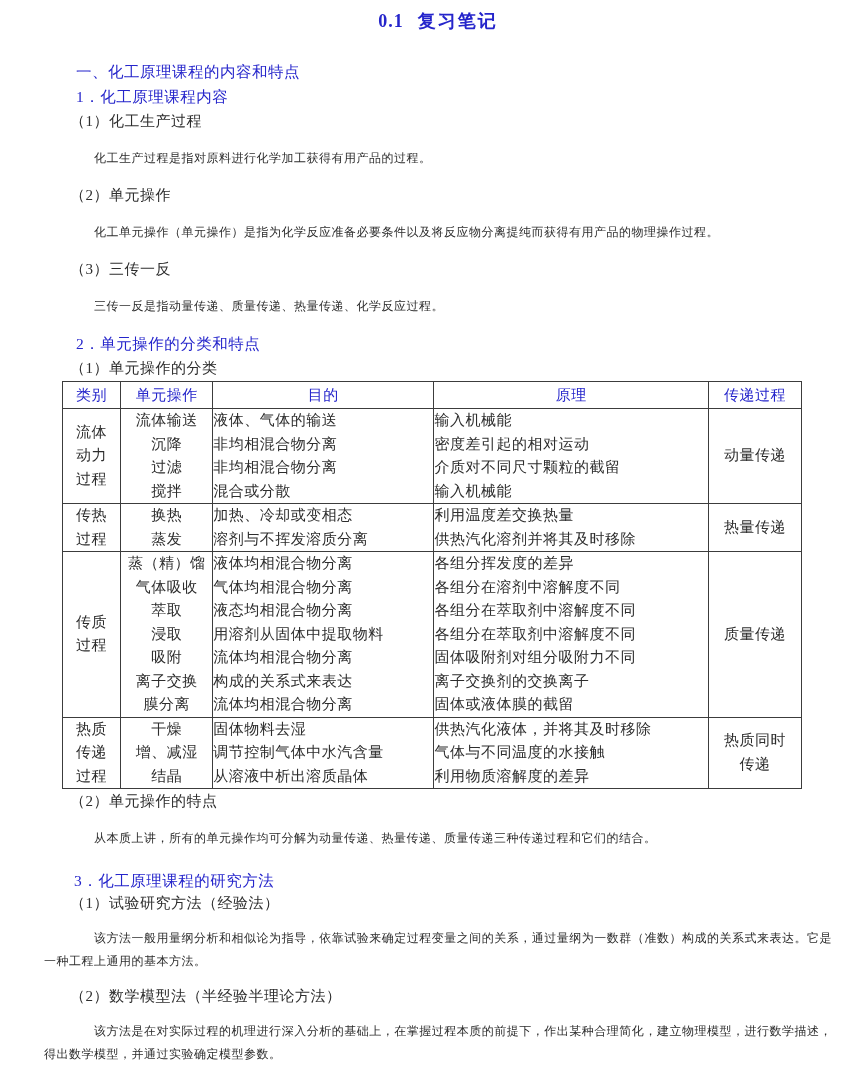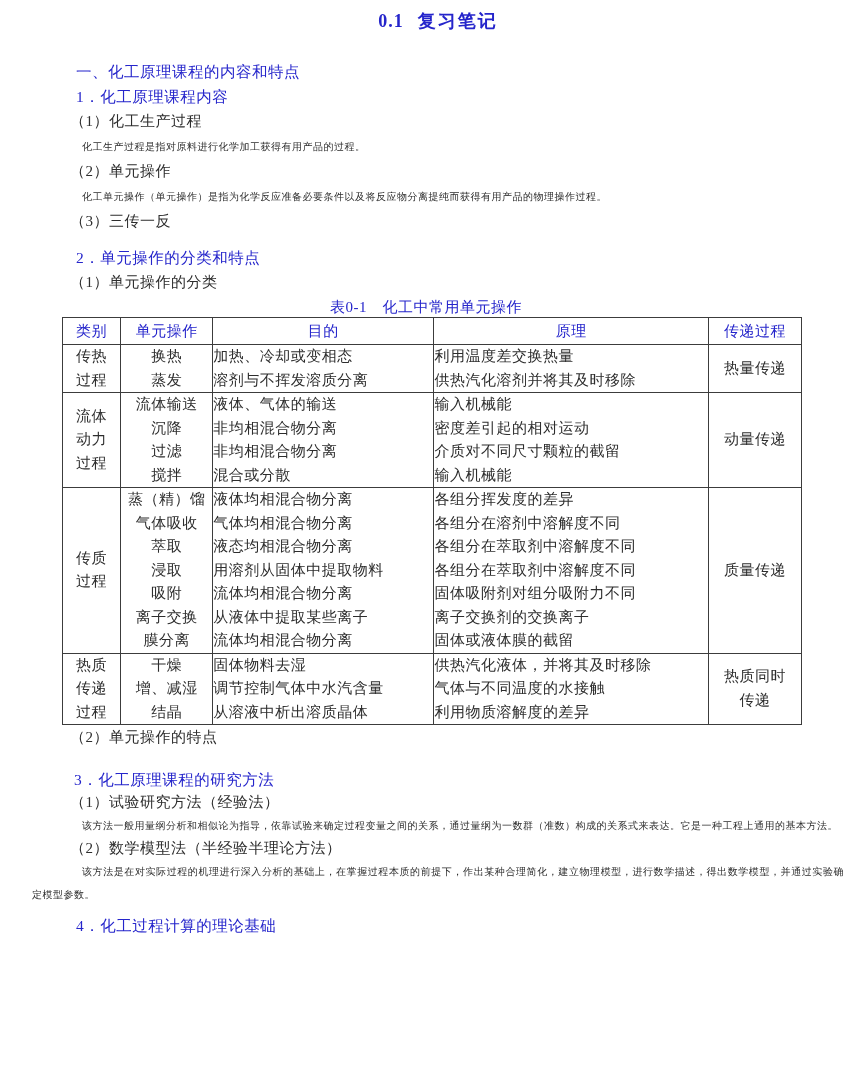--- a/index.html
+++ b/index.html
@@ -25,21 +25,21 @@
     margin:0 0 0 44px;letter-spacing:0.5px;
   }
   .h1{margin-top:27px;}
   .mt-sec{margin-top:11px;}
   .mt-sec3{margin-top:18px;line-height:23px;margin-left:42px;}
   .mt-sec4{margin-top:8px;line-height:23px;}
   .item-label{
     font-size:15px;line-height:25px;margin-left:38px;letter-spacing:0.5px;
   }
   .para{
-    font-size:10px;line-height:25px;margin:0;text-align:justify;
+    font-size:12px;line-height:25px;margin:12px;text-align:justify;
     text-indent:50px;letter-spacing:0.5px;padding-right:0;
   }
   .lh23{line-height:23px;}
   .tbl-caption{
     color:var(--blue);font-size:15px;line-height:16px;margin:4px 24px 2px 0;
     text-align:center;letter-spacing:0.5px;
   }
   table.unit-ops{
     border-collapse:collapse;table-layout:fixed;
     margin-left:30px;width:740px;
@@ -66,25 +66,25 @@
   </div>
 
   <div class="h-blue h1">一、化工原理课程的内容和特点</div>
   <div class="h-blue">1．化工原理课程内容</div>
 
   <div class="item-label">（1）化工生产过程</div>
   <p class="para">化工生产过程是指对原料进行化学加工获得有用产品的过程。</p>
   <div class="item-label">（2）单元操作</div>
   <p class="para">化工单元操作（单元操作）是指为化学反应准备必要条件以及将反应物分离提纯而获得有用产品的物理操作过程。</p>
   <div class="item-label">（3）三传一反</div>
+  <p class="para">三传一反是指动量传递、质量传递、热量传递、化学反应过程。</p>
 
   <div class="h-blue mt-sec">2．单元操作的分类和特点</div>
   <div class="item-label">（1）单元操作的分类</div>
 
-  <div class="tbl-caption">表0-1　化工中常用单元操作</div>
 
   <table class="unit-ops">
     <colgroup>
       <col style="width:58px">
         <col style="width:92px">
         <col style="width:221px">
         <col style="width:274px">
         <col style="width:93px">
     </colgroup>
     <thead>
@@ -92,41 +92,20 @@
         <th>类别</th>
         <th>单元操作</th>
         <th>目的</th>
         <th>原理</th>
         <th>传递过程</th>
       </tr>
     </thead>
     <tbody>
         <tr>
           <td class="c-cat">
-            <div class="cl">传热</div>
-            <div class="cl">过程</div>
-          </td>
-          <td class="c-op">
-            <div class="cl">换热</div>
-            <div class="cl">蒸发</div>
-          </td>
-          <td class="c-purpose">
-            <div class="cl">加热、冷却或变相态</div>
-            <div class="cl">溶剂与不挥发溶质分离</div>
-          </td>
-          <td class="c-principle">
-            <div class="cl">利用温度差交换热量</div>
-            <div class="cl">供热汽化溶剂并将其及时移除</div>
-          </td>
-          <td class="c-transfer">
-            <div class="cl">热量传递</div>
-          </td>
-        </tr>
-        <tr>
-          <td class="c-cat">
             <div class="cl">流体</div>
             <div class="cl">动力</div>
             <div class="cl">过程</div>
           </td>
           <td class="c-op">
             <div class="cl">流体输送</div>
             <div class="cl">沉降</div>
             <div class="cl">过滤</div>
             <div class="cl">搅拌</div>
           </td>
@@ -137,20 +116,41 @@
             <div class="cl">混合或分散</div>
           </td>
           <td class="c-principle">
             <div class="cl">输入机械能</div>
             <div class="cl">密度差引起的相对运动</div>
             <div class="cl">介质对不同尺寸颗粒的截留</div>
             <div class="cl">输入机械能</div>
           </td>
           <td class="c-transfer">
             <div class="cl">动量传递</div>
+          </td>
+        </tr>
+        <tr>
+          <td class="c-cat">
+            <div class="cl">传热</div>
+            <div class="cl">过程</div>
+          </td>
+          <td class="c-op">
+            <div class="cl">换热</div>
+            <div class="cl">蒸发</div>
+          </td>
+          <td class="c-purpose">
+            <div class="cl">加热、冷却或变相态</div>
+            <div class="cl">溶剂与不挥发溶质分离</div>
+          </td>
+          <td class="c-principle">
+            <div class="cl">利用温度差交换热量</div>
+            <div class="cl">供热汽化溶剂并将其及时移除</div>
+          </td>
+          <td class="c-transfer">
+            <div class="cl">热量传递</div>
           </td>
         </tr>
         <tr>
           <td class="c-cat">
             <div class="cl">传质</div>
             <div class="cl">过程</div>
           </td>
           <td class="c-op">
             <div class="cl">蒸（精）馏</div>
             <div class="cl">气体吸收</div>
@@ -159,21 +159,21 @@
             <div class="cl">吸附</div>
             <div class="cl">离子交换</div>
             <div class="cl">膜分离</div>
           </td>
           <td class="c-purpose">
             <div class="cl">液体均相混合物分离</div>
             <div class="cl">气体均相混合物分离</div>
             <div class="cl">液态均相混合物分离</div>
             <div class="cl">用溶剂从固体中提取物料</div>
             <div class="cl">流体均相混合物分离</div>
-            <div class="cl">从液体中提取某些离子</div>
+            <div class="cl">构成的关系式来表达</div>
             <div class="cl">流体均相混合物分离</div>
           </td>
           <td class="c-principle">
             <div class="cl">各组分挥发度的差异</div>
             <div class="cl">各组分在溶剂中溶解度不同</div>
             <div class="cl">各组分在萃取剂中溶解度不同</div>
             <div class="cl">各组分在萃取剂中溶解度不同</div>
             <div class="cl">固体吸附剂对组分吸附力不同</div>
             <div class="cl">离子交换剂的交换离子</div>
             <div class="cl">固体或液体膜的截留</div>
@@ -205,20 +205,21 @@
           </td>
           <td class="c-transfer">
             <div class="cl">热质同时</div>
             <div class="cl">传递</div>
           </td>
         </tr>
       </tbody>
   </table>
 
   <div class="item-label">（2）单元操作的特点</div>
+  <p class="para">从本质上讲，所有的单元操作均可分解为动量传递、热量传递、质量传递三种传递过程和它们的结合。</p>
 
   <div class="h-blue mt-sec3">3．化工原理课程的研究方法</div>
   <div class="item-label lh23">（1）试验研究方法（经验法）</div>
   <p class="para lh23">该方法一般用量纲分析和相似论为指导，依靠试验来确定过程变量之间的关系，通过量纲为一数群（准数）构成的关系式来表达。它是一种工程上通用的基本方法。</p>
   <div class="item-label lh23">（2）数学模型法（半经验半理论方法）</div>
   <p class="para lh23">该方法是在对实际过程的机理进行深入分析的基础上，在掌握过程本质的前提下，作出某种合理简化，建立物理模型，进行数学描述，得出数学模型，并通过实验确定模型参数。</p>
 
   <div class="h-blue mt-sec4">4．化工过程计算的理论基础</div>
 
 </div>

